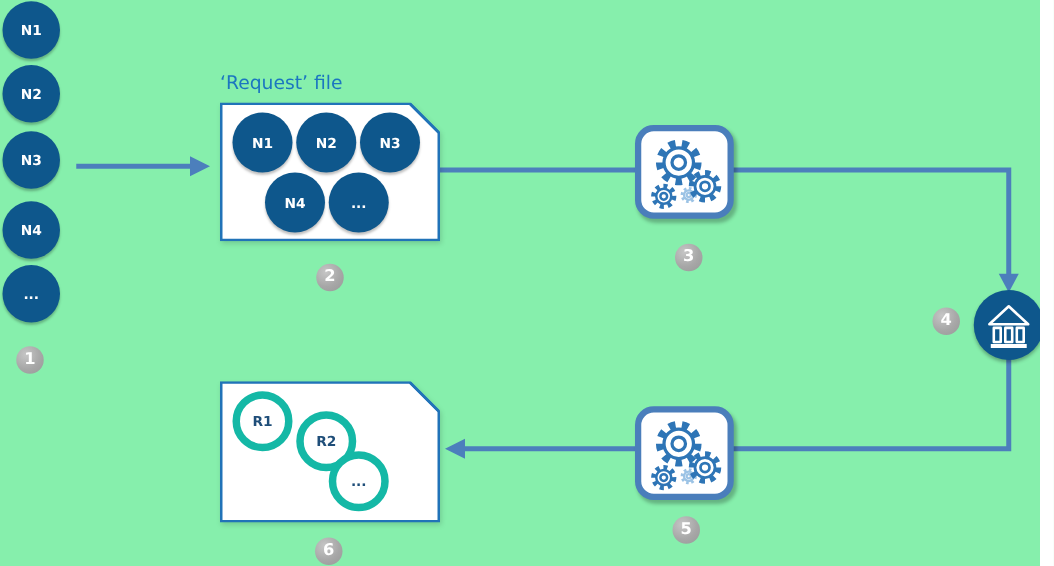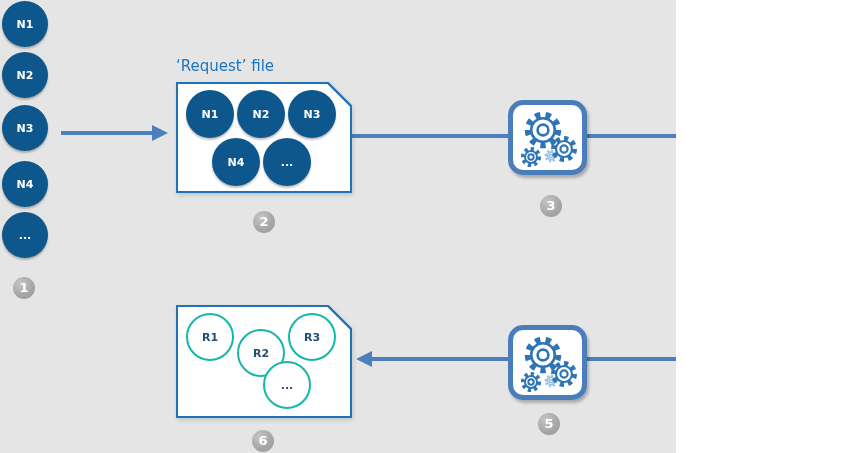--- a/index.html
+++ b/index.html
@@ -1,35 +1,35 @@
 <!DOCTYPE html>
 <html><head>
 <meta charset="utf-8">
 <style>
   html,body{margin:0;padding:0;background:#ffffff;}
   .stage{
-    position:relative;width:676px;height:453px;background:#e5e5e5;overflow:hidden;
+    position:relative;width:832px;height:453px;background:#86efac;overflow:hidden;
     font-family:"DejaVu Sans","Liberation Sans",sans-serif;
   }
   .layer{position:absolute;inset:0;}
   .wires{position:absolute;inset:0;z-index:1;}
   .badge{
     position:absolute;z-index:3;width:22px;height:22px;border-radius:50%;
     background:radial-gradient(circle at 35% 30%, #c6c6c6 0%, #a7a7a7 55%, #989898 100%);
     color:#ffffff;font-weight:bold;font-size:13px;line-height:22px;text-align:center;
   }
   .node{
     position:absolute;border-radius:50%;background:#0e578c;color:#ffffff;
     display:flex;align-items:center;justify-content:center;
     font-weight:bold;font-size:11px;box-shadow:0 2px 2px rgba(0,0,0,0.25);
   }
   .stack-node{width:46px;height:46px;left:2px;}
   .file-node{width:48px;height:48px;}
   .node.outline{
-    background:#ffffff;border:2px solid #14b8a6;color:#1f4e79;
+    background:#ffffff;border:6px solid #14b8a6;color:#1f4e79;
     box-shadow:none;box-sizing:border-box;
   }
   .filebox{position:absolute;z-index:2;}
   .filebox svg{display:block;filter:drop-shadow(1px 2px 2px rgba(0,0,0,0.15));}
   .file-title{
     position:absolute;z-index:2;width:176px;
     color:#1b76c0;font-size:15px;
   }
   .gearbox{
     position:absolute;z-index:2;width:79px;height:75px;box-sizing:border-box;
@@ -87,21 +87,20 @@
     <div class="node file-node" style="left:87px;top:56px">...</div>
   </div>
 
   <div class="filebox" style="left:176px;top:305px">
     <svg width="176" height="113" viewBox="0 0 176 113">
       <polygon points="1,1 152,1 175,24 175,112 1,112" fill="#ffffff" stroke="#2173b8" stroke-width="2"></polygon>
       <line x1="152" y1="1" x2="175" y2="24" stroke="#2173b8" stroke-width="2"></line>
     </svg>
     <div class="node file-node outline" style="left:10px;top:8px">R1</div>
     <div class="node file-node outline" style="left:61px;top:24px">R2</div>
-    <div class="node file-node outline" style="left:112px;top:8px">R3</div>
     <div class="node file-node outline" style="left:87px;top:56px">...</div>
   </div>
 
   <div class="gearbox" style="left:508px;top:100px">
     <svg width="66" height="62" viewBox="0 0 64 62">
       <g fill="none" stroke="#2e75b6">
         <g transform="translate(27,23)">
           <circle r="15" stroke-width="6.5" stroke-dasharray="5.2 5.2"></circle>
           <circle r="11.8" stroke-width="2.6" fill="#ffffff"></circle>
           <circle r="5.4" stroke-width="2.6" fill="#ffffff"></circle>

